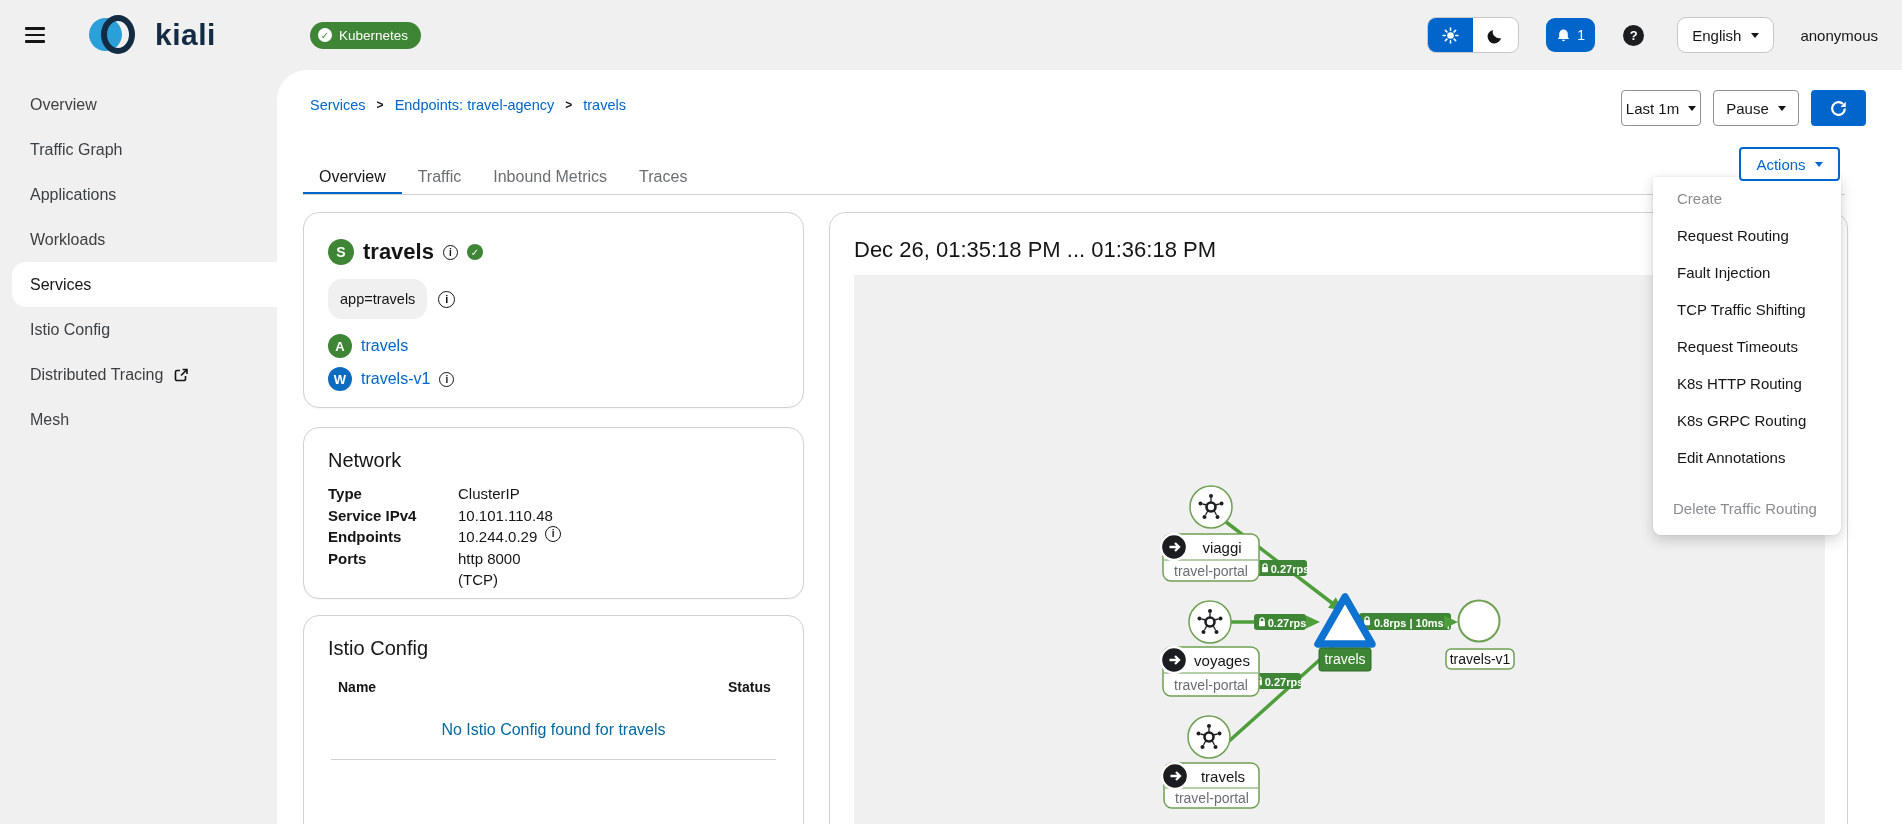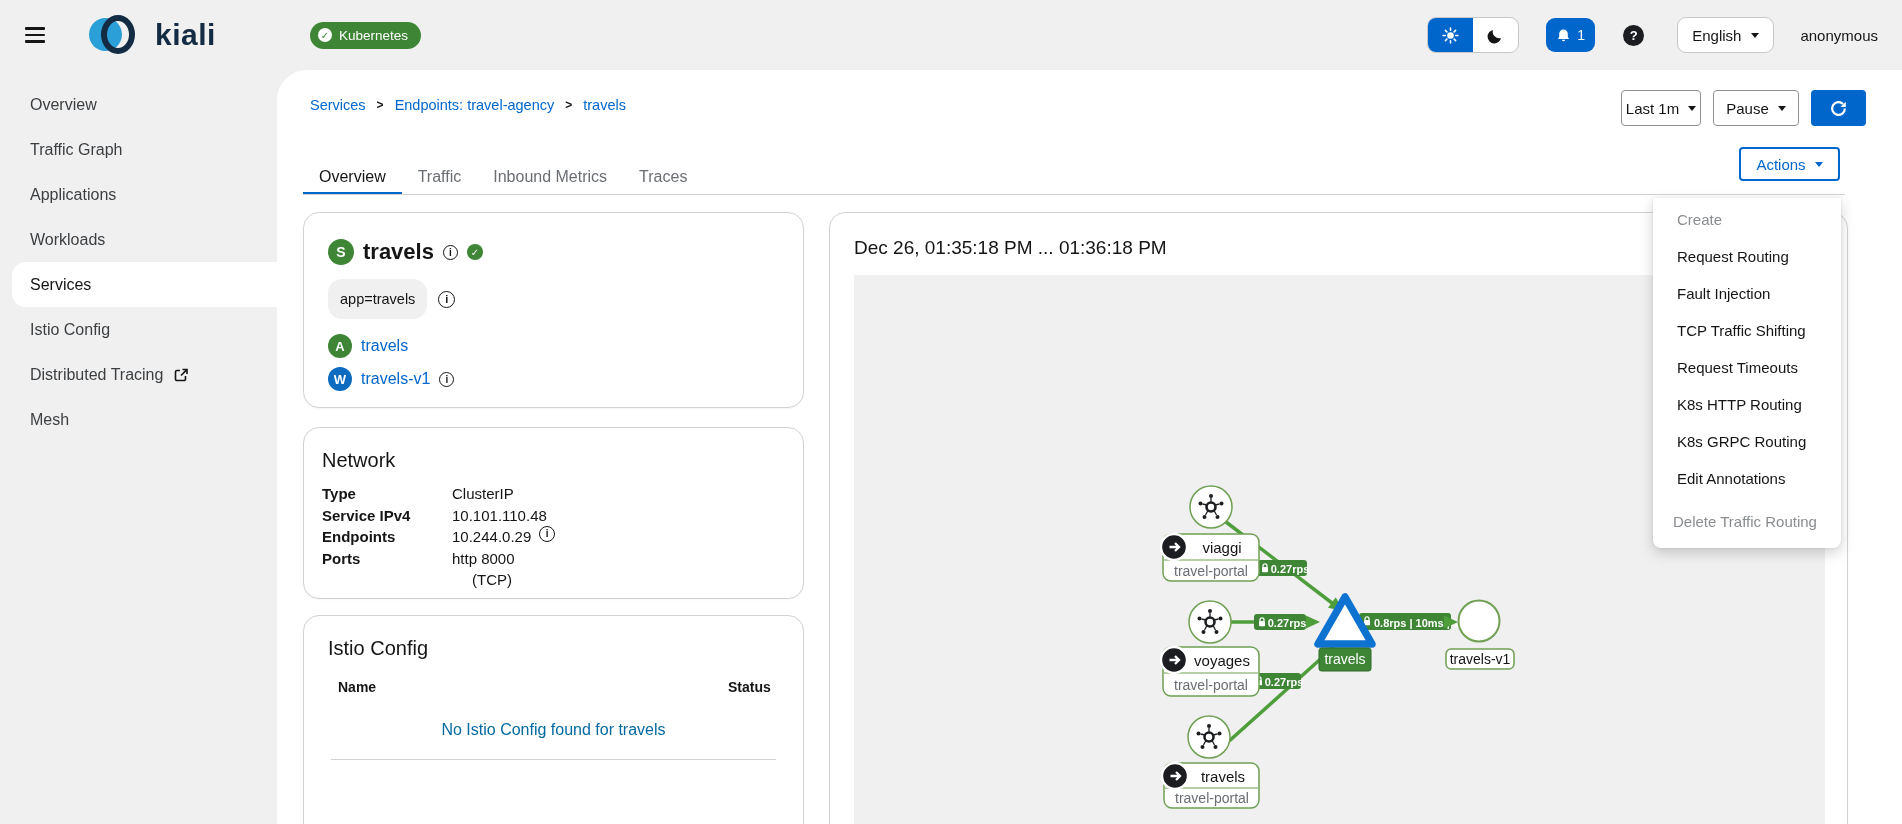--- a/index.html
+++ b/index.html
@@ -47,60 +47,60 @@
   .btn-refresh  { position:absolute; left:1534px; top:20px; width:55px; background:#0066cc; border:none; }
   .btn-actions  { position:absolute; left:1462px; top:77px; width:101px; height:34px; border:2px solid #0066cc; color:#0066cc; z-index:45; background:#fff; }
 
   .tabs { position:absolute; left:26px; top:89px; display:flex; }
   .tab { padding:0 16px; height:35px; display:flex; align-items:center; font-size:16px; color:#6a6e73; cursor:pointer; position:relative; }
   .tab.active { color:#151515; }
   .tab.active::after { content:""; position:absolute; left:0; right:0; bottom:-1px; height:3px; background:#0066cc; }
   .tab-divider { position:absolute; left:26px; top:124px; width:1542px; height:1px; background:#d2d2d2; }
 
   
-  .menu { position:absolute; left:1376px; top:128px; width:188px; background:#fff; border-radius:0 0 8px 8px; box-shadow:0 5px 14px rgba(0,0,0,.18), 0 0 3px rgba(0,0,0,.08); padding:3px 0 8px; z-index:40; }
+  .menu { position:absolute; left:1376px; top:107px; width:188px; background:#fff; border-radius:0 0 8px 8px; box-shadow:0 5px 14px rgba(0,0,0,.18), 0 0 3px rgba(0,0,0,.08); padding:3px 0 8px; z-index:40; }
   .menu-item { height:37px; display:flex; align-items:center; padding:0 24px; font-size:15px; color:#151515; cursor:pointer; }
   .menu-item.disabled { color:#8a8d90; cursor:default; }
-  .menu-item.last { margin-top:6px;padding-left:20px; }
+  .menu-item.last { margin-top:14px;padding-left:20px; }
 
   
   .card { position:absolute; background:#fff; border:1px solid #d2d2d2; border-radius:16px; box-shadow:0 1px 2px rgba(0,0,0,.04); }
   .card-title { font-size:20px; font-weight:500; color:#151515; }
 
   .card-service { left:26px; top:142px; width:501px; height:196px; padding:26px 24px; }
   .svc-title-row { display:flex; align-items:center; gap:9px; }
   .type-badge { width:26px; height:26px; border-radius:50%; color:#fff; font-size:14px; font-weight:700; display:flex; align-items:center; justify-content:center; flex:0 0 auto; }
   .type-badge.green { background:#3e8635; }
   .type-badge.blue { background:#0d6cc0; }
   .type-badge.sm { width:24px; height:24px; font-size:13px; }
   .svc-name { font-size:22px; font-weight:700; }
   .info-ic { width:15px; height:15px; border:1.7px solid #151515; border-radius:50%; font-size:10px; font-weight:700; font-style:normal; display:inline-flex; align-items:center; justify-content:center; color:#151515; cursor:pointer; flex:0 0 auto; }
   .health-chk { width:16px; height:16px; border-radius:50%; background:#3e8635; color:#fff; font-size:10px; font-weight:700; display:flex; align-items:center; justify-content:center; }
   .pill-row { margin-top:14px; display:flex; align-items:center; gap:11px; }
   .pill { background:#f0f0f0; border-radius:14px; padding:12px 12px; font-size:14.5px; color:#151515; }
   .link-row { margin-top:15px; display:flex; align-items:center; gap:9px; }
   .link-row + .link-row { margin-top:9px; }
   .link { color:#0066cc; font-size:16px; text-decoration:none; cursor:pointer; }
 
-  .card-network { left:26px; top:357px; width:501px; height:172px; padding:21px 18px; }
+  .card-network { left:26px; top:357px; width:501px; height:172px; padding:21px 24px; }
   .net-table { margin-top:11px; }
   .net-row { display:grid; grid-template-columns:130px 1fr; font-size:15px; line-height:21.5px; }
   .net-label { font-weight:700; }
   .net-inline { display:flex; gap:8px; }
 
   .card-istio { left:26px; top:545px; width:501px; height:250px; padding:21px 24px; }
   .istio-header { margin-top:19px; position:relative; font-size:14px; font-weight:700; height:18px; }
   .istio-header .col-name { margin-left:10px; }
   .istio-header .col-status { position:absolute; left:400px; top:0; }
   .istio-empty { margin-top:24px; text-align:center; font-size:16px; color:#0369a1; }
   .istio-line { margin:20px auto 0; width:445px; height:1px; background:#d2d2d2; }
 
   
   .card-graph { left:552px; top:142px; width:1019px; height:660px; }
-  .graph-title { position:absolute; left:24px; top:24px; font-size:19px; font-weight:500; }
+  .graph-title { position:absolute; left:24px; top:24px; font-size:22px; font-weight:500; }
   .graph-area { position:absolute; left:24px; top:62px; width:971px; height:575px; background:#f0f0f0; }
   .graph-svg text { font-family:"Liberation Sans","DejaVu Sans",sans-serif; }
 </style>
 </head>
 <body>
 
 <header class="masthead">
   <div class="burger">
       <span></span>
       <span></span>
@@ -257,21 +257,21 @@
         <span class="net-label">Endpoints</span>
         <span class="net-inline">
           <span>10.244.0.29</span>
           <span class="info-ic" style="width:16px;height:16px;font-size:10px;">i</span>
         </span>
       </div>
       <div class="net-row">
         <span class="net-label">Ports</span>
         <span>
           <span style="display:block;">http 8000</span>
-          <span style="display:block;margin-left:20px;">(TCP)</span>
+          <span style="display:block;">(TCP)</span>
         </span>
       </div>
     </div>
   </section>
 
   <section class="card card-istio">
     <div class="card-title">Istio Config</div>
     <div class="istio-header">
       <span class="col-name">Name</span>
       <span class="col-status">Status</span>

